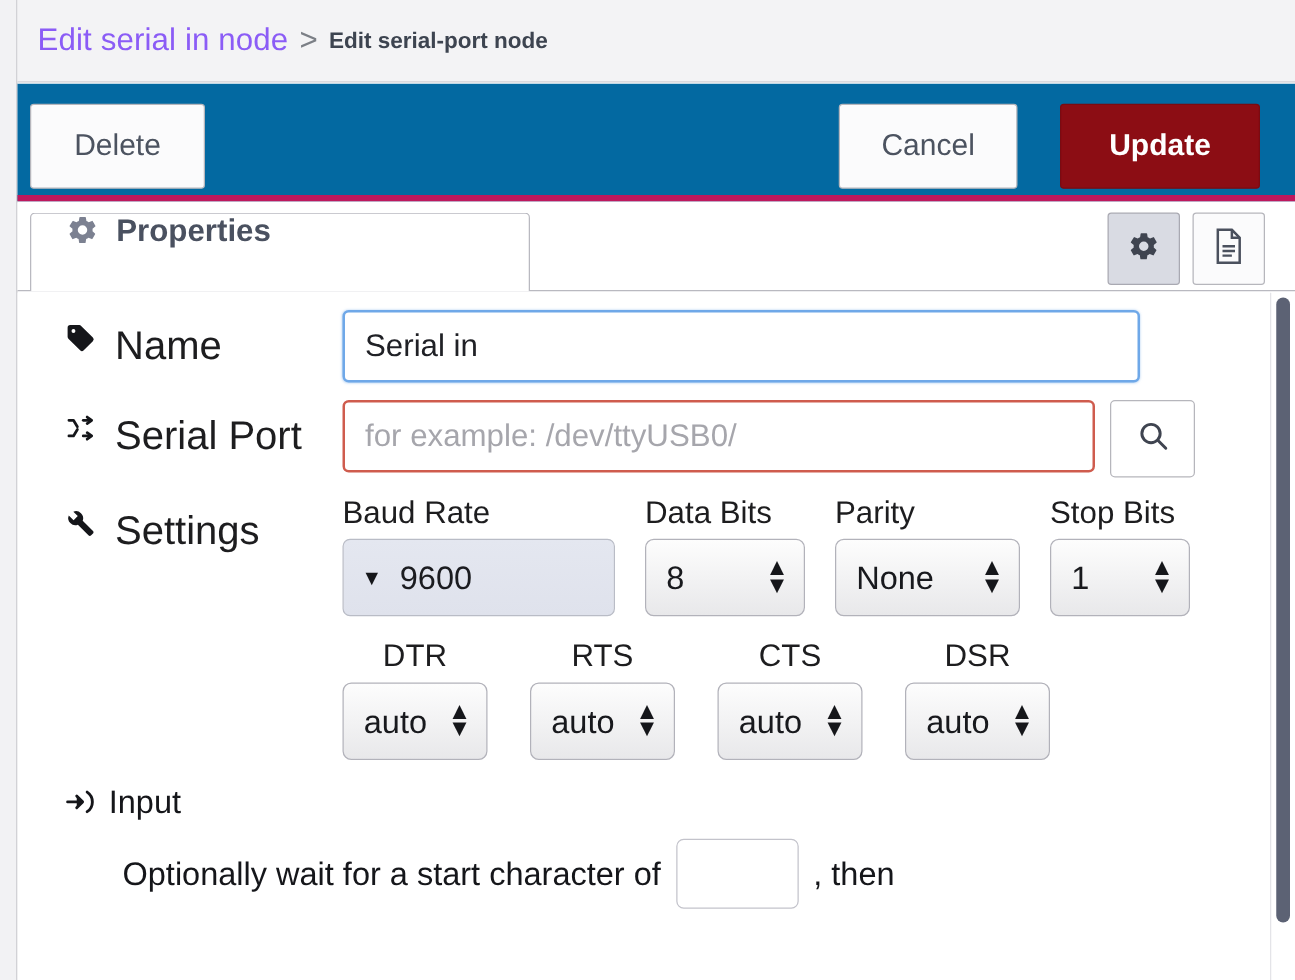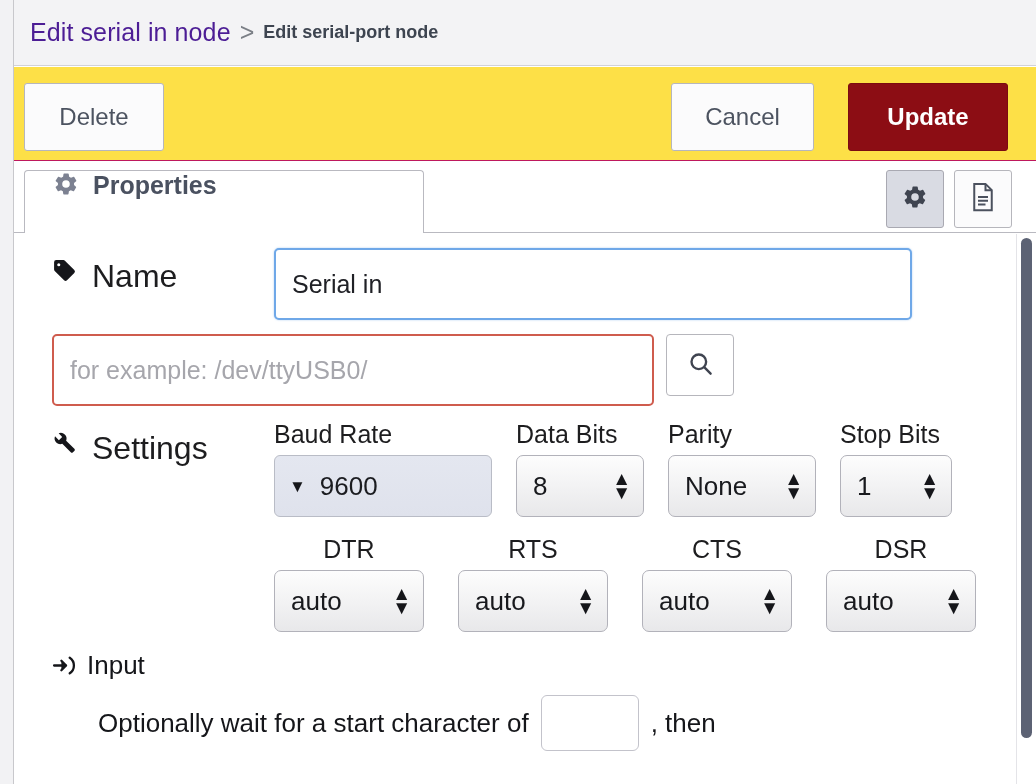--- a/index.html
+++ b/index.html
@@ -27,35 +27,35 @@
   
   .breadcrumb-bar {
     position: absolute; left: 14px; top: 0;
     width: 1022px; height: 66px;
     background: #f3f3f5;
     border-bottom: 1px solid #d2d2d6;
     display: flex; align-items: center;
     padding-left: 16px;
   }
   .bc-prev {
-    font-size: 25px; color: #4c1d95; letter-spacing: 0.1px;
+    font-size: 25px; color: #8b5cf6; letter-spacing: 0.1px;
   }
   .bc-sep {
     font-size: 25px; color: #7b7f86; margin: 0 9px;
   }
   .bc-current {
     font-size: 18px; color: #3d4450; font-weight: bold;
   }
 
   
   .button-bar {
     position: absolute; left: 14px; top: 67px;
     width: 1022px; height: 94px;
-    background: #fde047;
-    border-bottom: 1px solid #be185d;
+    background: #0369a1;
+    border-bottom: 5px solid #be185d;
   }
   .btn {
     position: absolute;
     display: flex; align-items: center; justify-content: center;
     border-radius: 3px;
     font-size: 24px;
     cursor: pointer;
     user-select: none;
   }
   .btn-delete {
@@ -158,21 +158,21 @@
     padding-top: 10px;
     flex: 0 0 222px;
   }
   .row-label .lbl-icon {
     width: 34px; display: inline-flex;
     align-items: center; justify-content: flex-start;
     margin-right: 6px;
   }
 
   .text-input {
-    height: 72px;
+    height: 58px;
     border-radius: 5px;
     font-size: 25px;
     padding: 0 16px;
     display: flex; align-items: center;
     background: #ffffff;
     color: #202126;
   }
   .input-name {
     width: 638px;
     border: 2px solid #6fa8e8;
@@ -231,21 +231,21 @@
     background: linear-gradient(#fdfdfd, #e8e8ea);
     display: flex; align-items: center;
     justify-content: space-between;
     padding: 0 12px 0 16px;
     font-size: 26px; color: #18191d;
     cursor: pointer;
   }
   .sel-databits { width: 128px; }
   .sel-parity   { width: 148px; }
   .sel-stopbits { width: 112px; }
-  .sel-flow     { width: 150px; }
+  .sel-flow     { width: 116px; }
 
   .spin {
     display: flex; flex-direction: column;
     line-height: 0.72; font-size: 19px; color: #15161a;
     margin-left: 10px;
   }
 
   .flow-row { margin-top: 18px; display: flex; }
   .flow-field { display: flex; flex-direction: column; margin-right: 34px; text-align: center; }
 
@@ -331,20 +331,33 @@
             </svg>
           </span>
           <span>Name</span>
         </div>
         <div class="text-input input-name">
           <span>Serial in</span>
         </div>
       </div>
 
       <div class="row">
+        <div class="row-label">
+          <span class="lbl-icon">
+            <svg width="25" height="25" viewBox="0 0 24 24" fill="none" stroke="#15161a" stroke-width="2.1" stroke-linecap="round" stroke-linejoin="round">
+              <path d="M3 6h3.5l3 5"></path>
+              <path d="M3 18h3.5l3-5"></path>
+              <path d="M14 6h5"></path>
+              <path d="M14 18h5"></path>
+              <path d="M17 3.5L20.5 6 17 8.5"></path>
+              <path d="M17 15.5L20.5 18 17 20.5"></path>
+            </svg>
+          </span>
+          <span>Serial Port</span>
+        </div>
         <div class="text-input input-port">
           <span class="ph">for example: /dev/ttyUSB0/</span>
         </div>
         <div class="search-btn">
           <span>
             <svg width="27" height="27" viewBox="0 0 24 24" fill="none" stroke="#3f4450" stroke-width="2.1" stroke-linecap="round">
               <circle cx="10.5" cy="10.5" r="6.5"></circle>
               <path d="M15.5 15.5L21 21"></path>
             </svg>
           </span>

